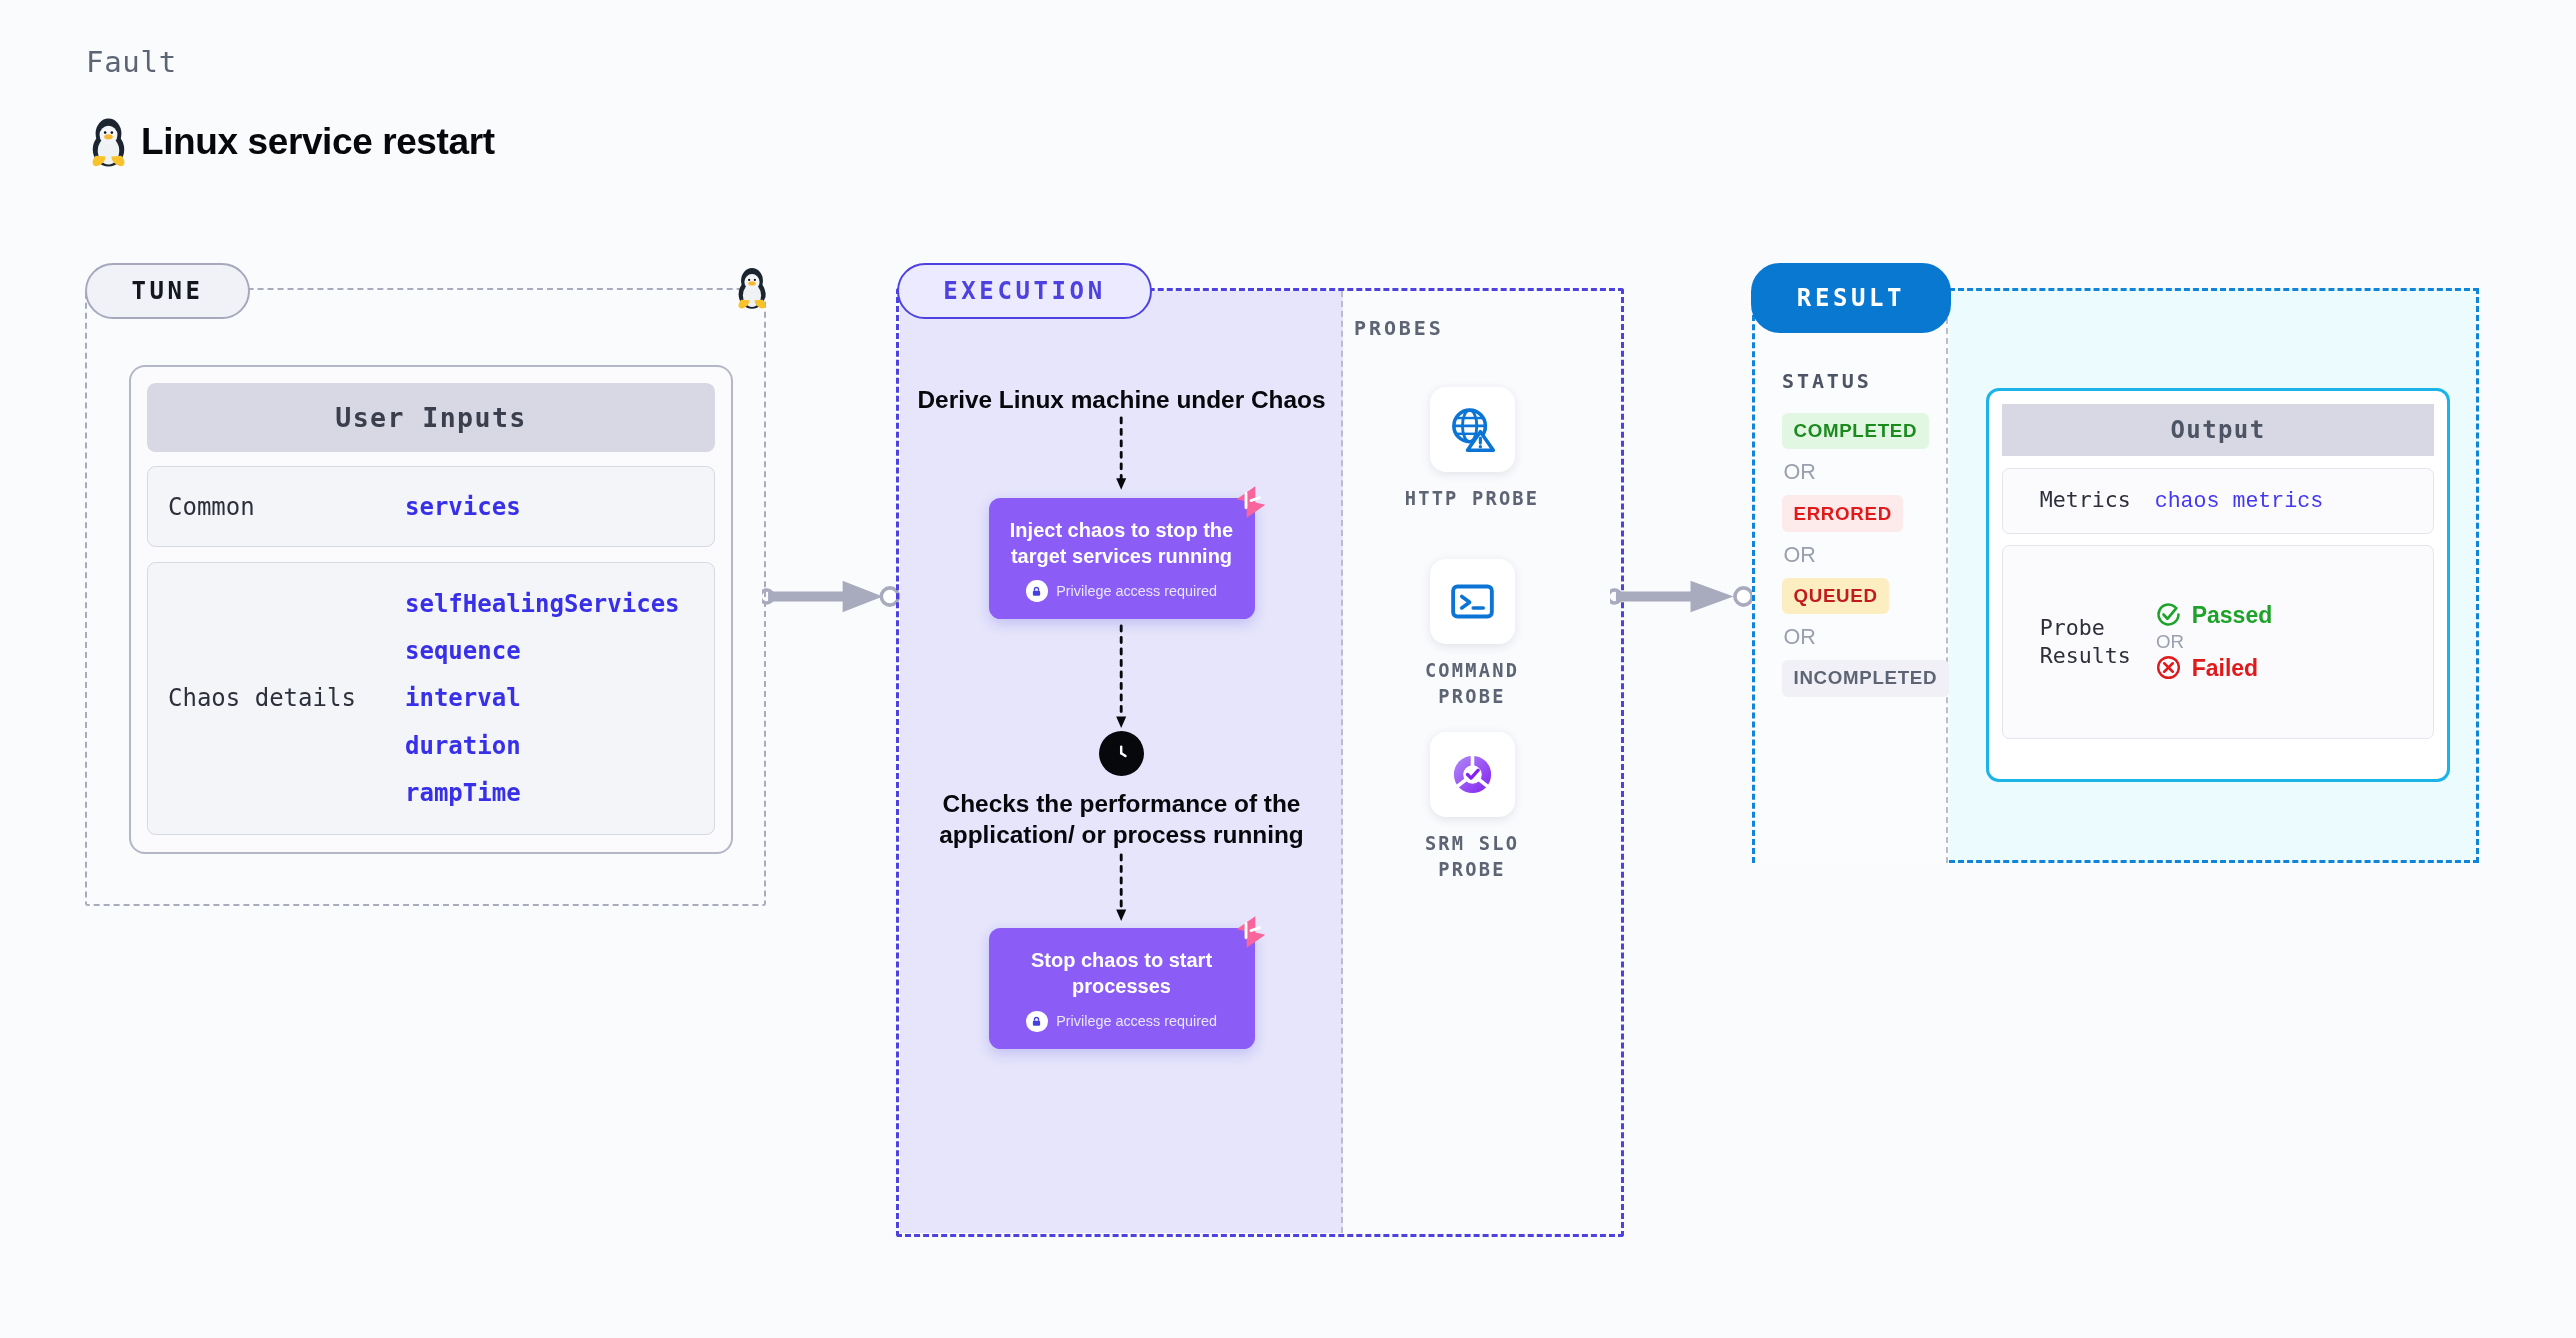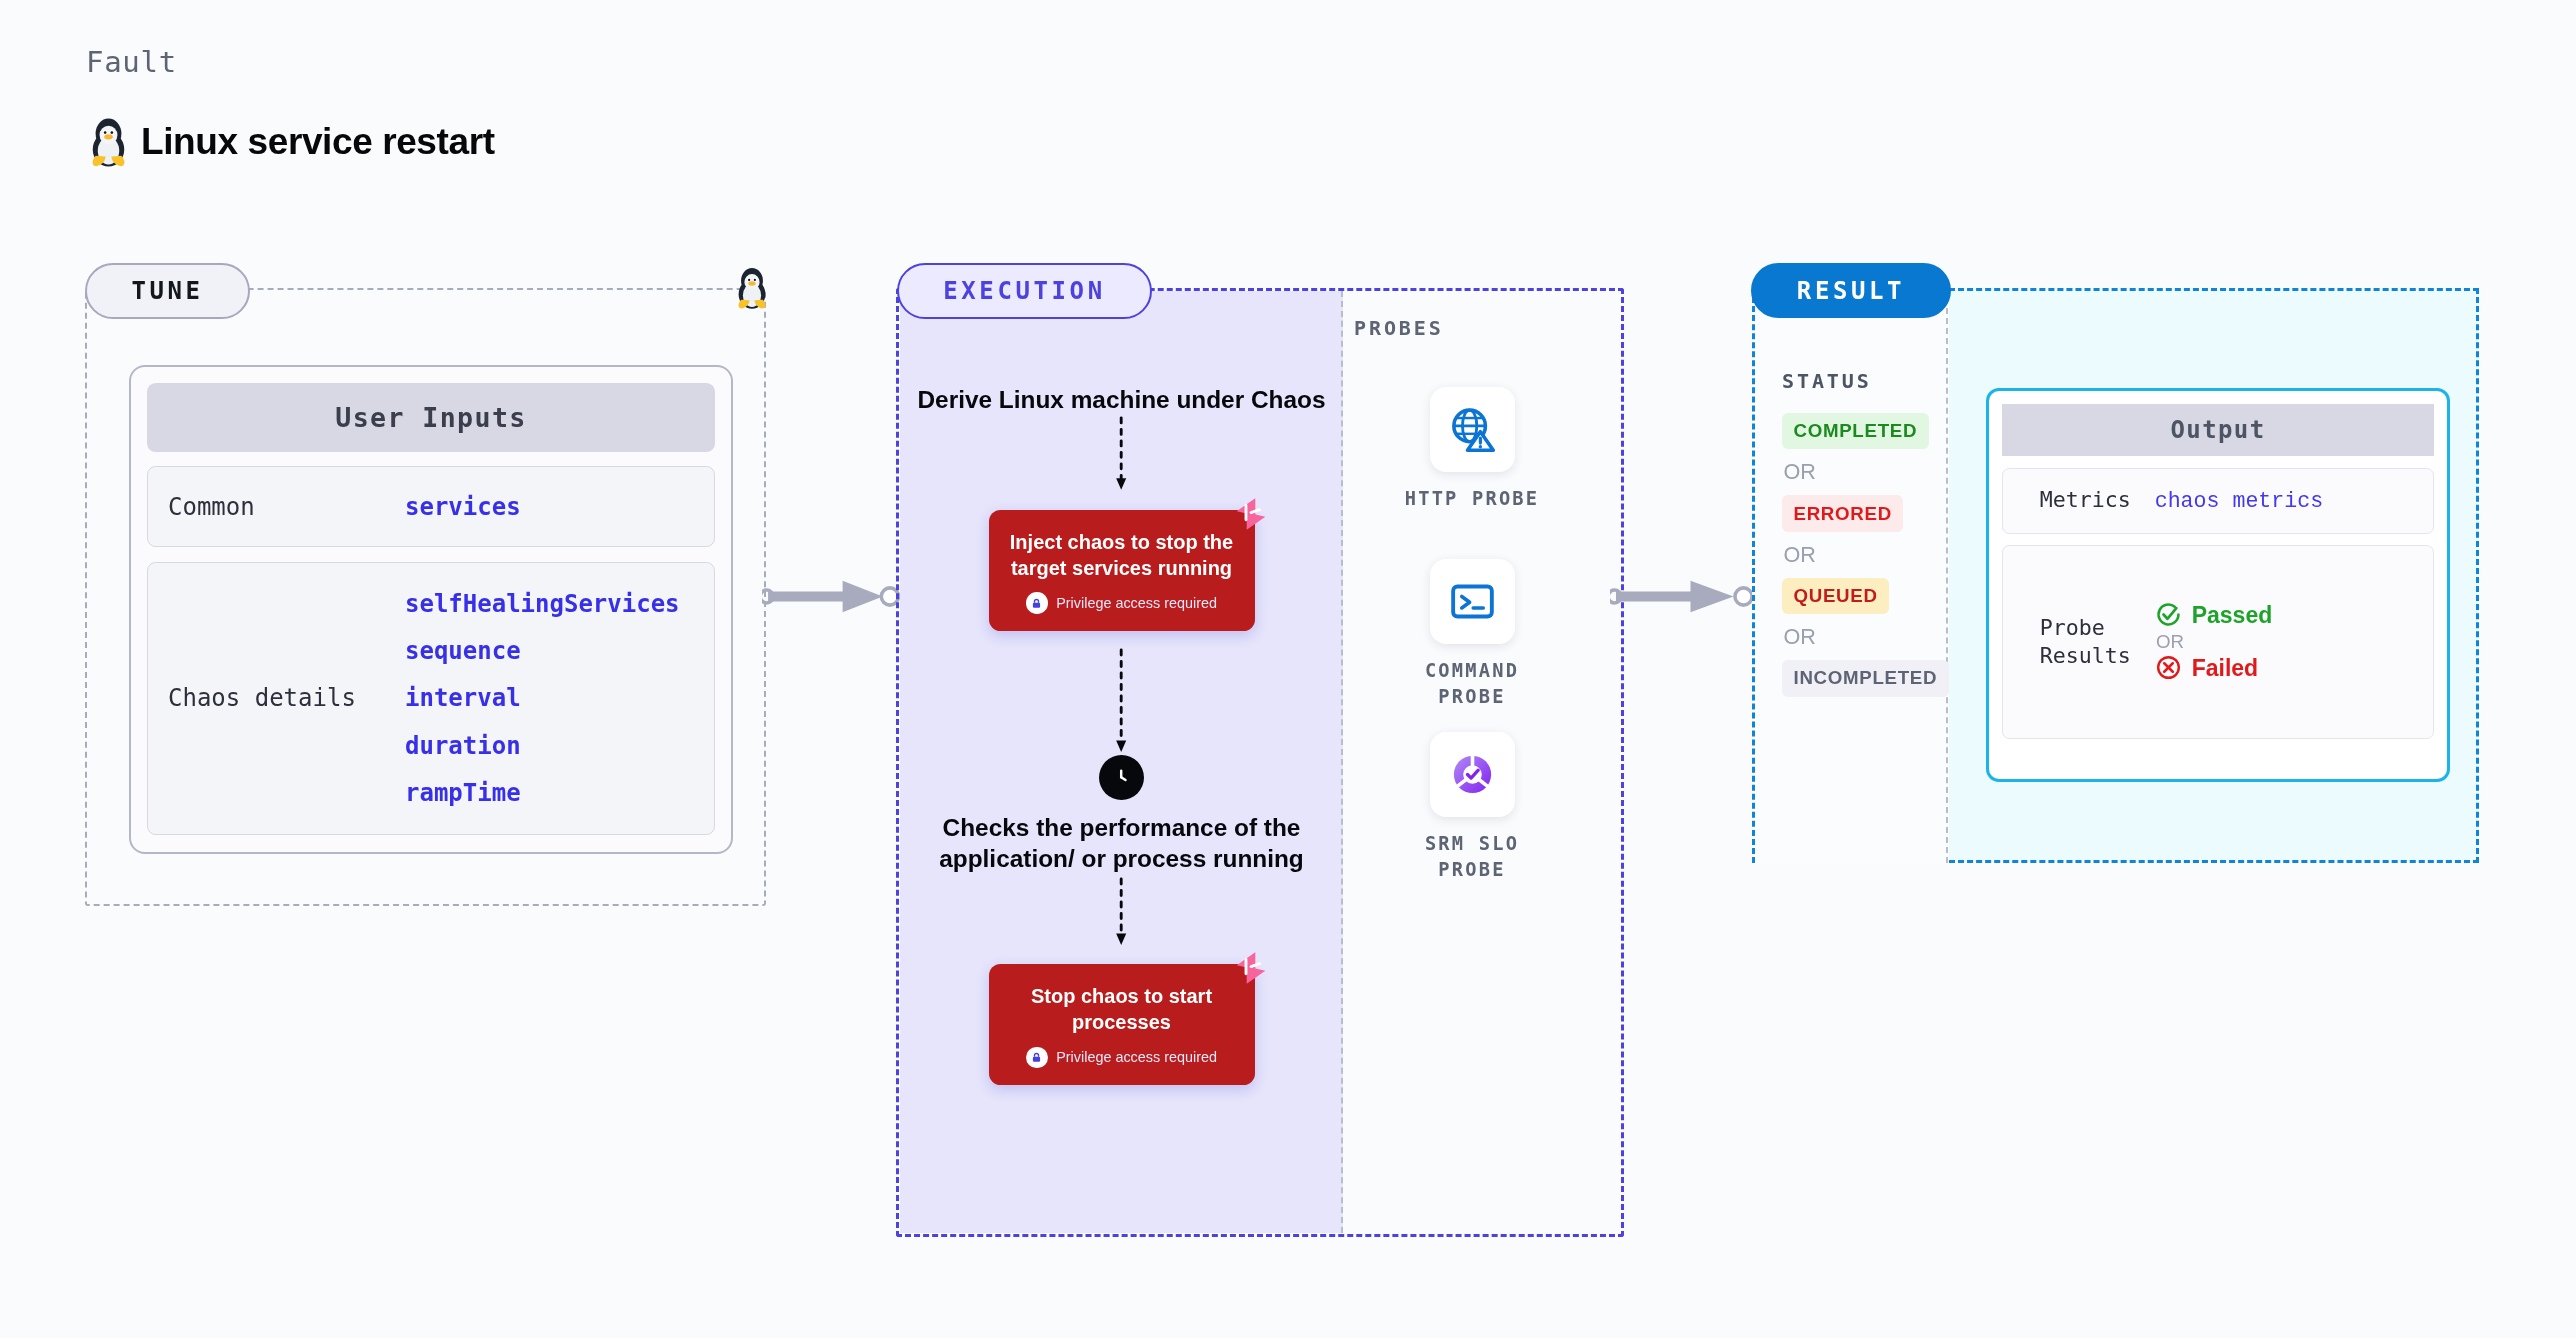--- a/index.html
+++ b/index.html
@@ -40,21 +40,21 @@
     left: 85px; top: 263px; width: 165px; height: 56px;
     background: #f1f2f7; border: 2.2px solid #a6a9bd;
     border-radius: 29px; color: #15171f; font-size: 24px;
   }
   .pill-exec {
     left: 897px; top: 263px; width: 255px; height: 56px;
     background: #eceaff; border: 2.2px solid #4d42e0;
     border-radius: 29px; color: #4d42e0; font-size: 24px;
   }
   .pill-result {
-    left: 1751px; top: 263px; width: 200px; height: 55px;
+    left: 1751px; top: 263px; width: 200px; height: 70px;
     background: #0878d0; border: 2.2px solid #0878d0;
     border-radius: 29px; color: #ffffff; font-size: 24px;
   }
 
   
   .tune-panel {
     position: absolute; left: 85px; top: 288px;
     width: 681px; height: 618px;
     border: 2.9px dashed #a7abbb;
     border-radius: 2.9px;
@@ -130,23 +130,23 @@
   .flow { position: absolute; left: 900px; top: 291px; width: 443px; }
   .flow-title {
     margin-top: 93px; text-align: center;
     font-size: 24.4px; font-weight: 700; color: #07080c; line-height: 1.28;
   }
   .dots-arrow {
     width: 100%; display: flex; justify-content: center;
   }
   .chaos-card {
     position: relative;
-    margin: 16px auto;
+    margin: 4px auto;
     width: 266px;
-    background: #b91c1c;
+    background: #8b5cf6;
     border-radius: 11.5px;
     padding: 18.7px 14.4px 17px;
     box-shadow: 0 4.3px 13px rgba(70,64,220,.22);
     text-align: center;
   }
   .chaos-card .ct {
     color: #ffffff; font-size: 20px; font-weight: 700; line-height: 1.3;
   }
   .chaos-card .priv {
     margin-top: 11.5px;

